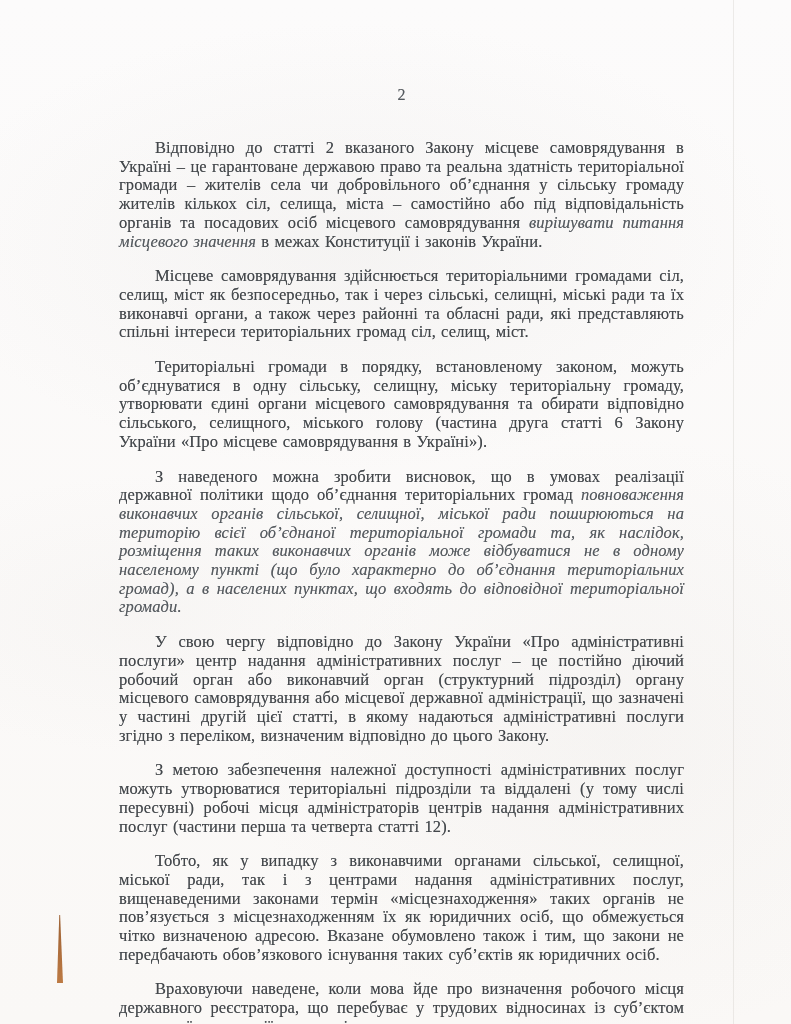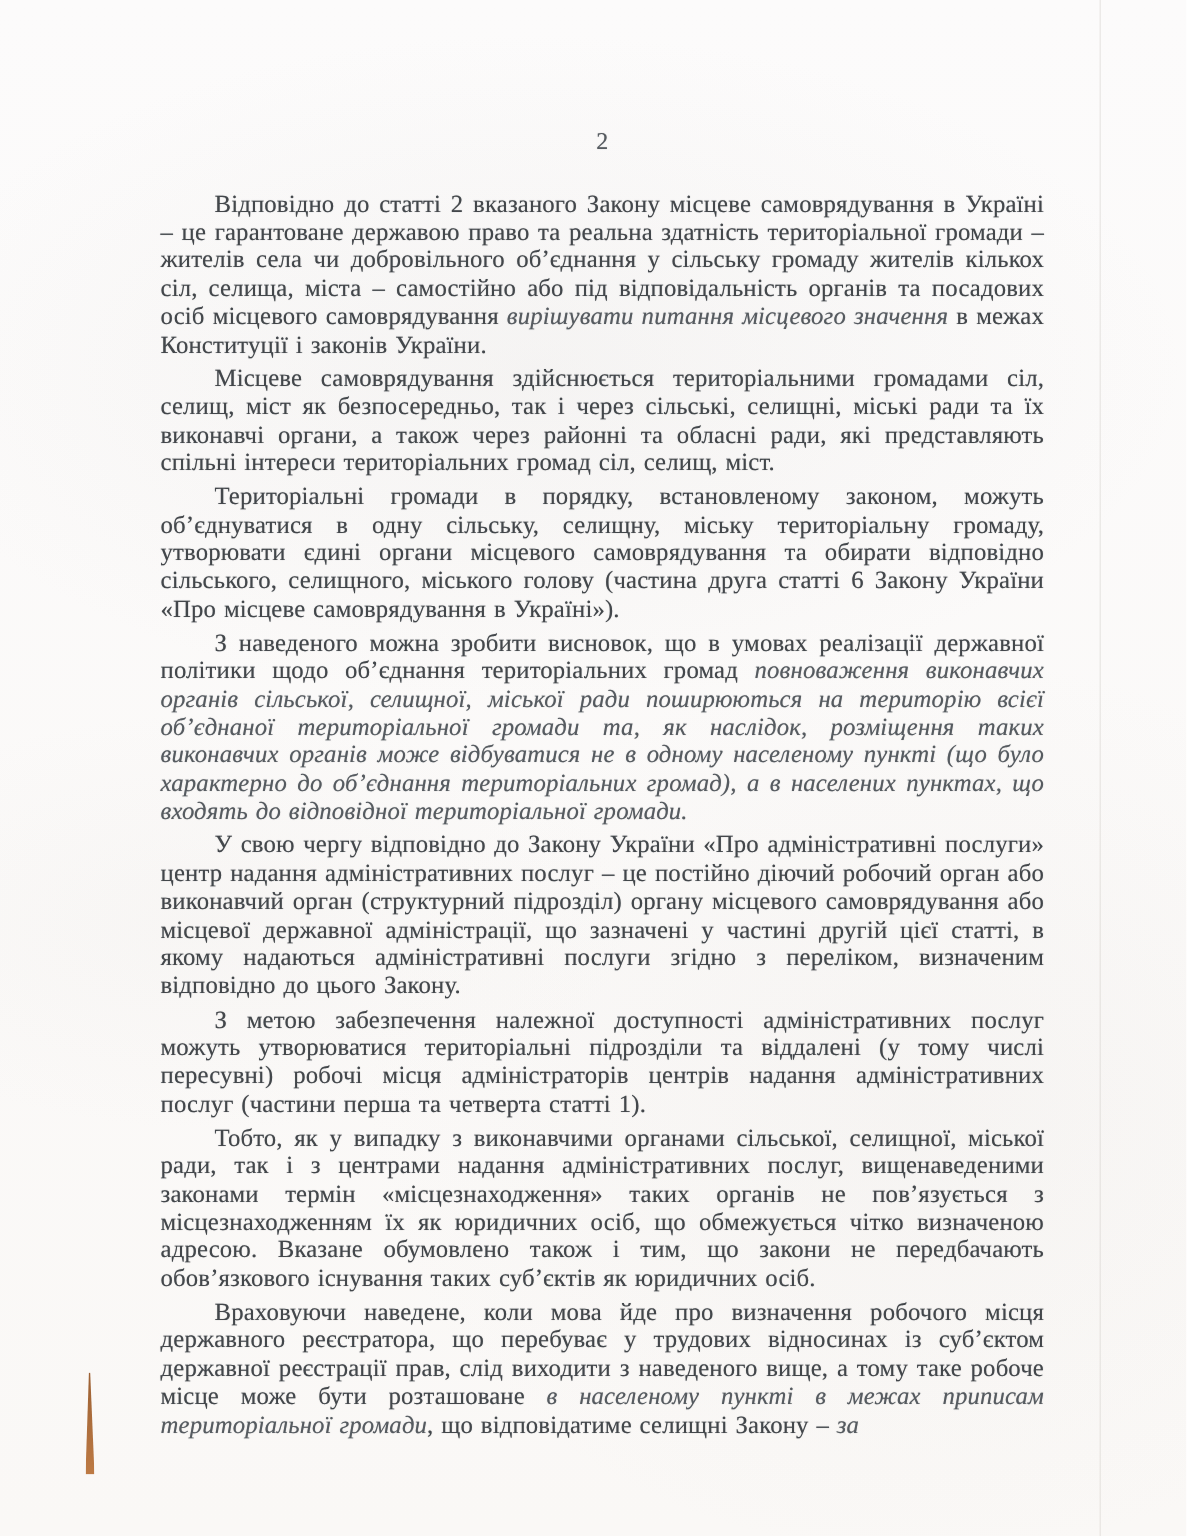--- a/index.html
+++ b/index.html
@@ -40,21 +40,21 @@
     width: 597px;
     font-size: 16.5px;
     line-height: 18.7px;
     color: var(--ink, #43474b);
     text-align: justify;
     letter-spacing: 0.1px;
     word-spacing: 1px;
     text-shadow: 0 0 0.6px rgba(70,75,80,0.55);
   }
   .text-block p {
-    margin: 4px;
+    margin: 16px;
     text-indent: 36px;
   }
   .text-block em {
     font-style: italic;
     color: var(--ink-light, #565b60);
   }
   .scan-strip {
     position: absolute;
     left: 57px;
     top: 915px;
@@ -77,21 +77,21 @@
 
 <div class="page">
   <div class="page-number">2</div>
 
   <div class="text-block" id="doc-body">
       <p><span>Відповідно до статті 2 вказаного Закону місцеве самоврядування в Україні – це гарантоване державою право та реальна здатність територіальної громади – жителів села чи добровільного об’єднання у сільську громаду жителів кількох сіл, селища, міста – самостійно або під відповідальність органів та посадових осіб місцевого самоврядування </span><em>вирішувати питання місцевого значення</em><span> в межах Конституції і законів України.</span></p>
       <p><span>Місцеве самоврядування здійснюється територіальними громадами сіл, селищ, міст як безпосередньо, так і через сільські, селищні, міські ради та їх виконавчі органи, а також через районні та обласні ради, які представляють спільні інтереси територіальних громад сіл, селищ, міст.</span></p>
       <p><span>Територіальні громади в порядку, встановленому законом, можуть об’єднуватися в одну сільську, селищну, міську територіальну громаду, утворювати єдині органи місцевого самоврядування та обирати відповідно сільського, селищного, міського голову (частина друга статті 6 Закону України «Про місцеве самоврядування в Україні»).</span></p>
       <p><span>З наведеного можна зробити висновок, що в умовах реалізації державної політики щодо об’єднання територіальних громад </span><em>повноваження виконавчих органів сільської, селищної, міської ради поширюються на територію всієї об’єднаної територіальної громади та, як наслідок, розміщення таких виконавчих органів може відбуватися не в одному населеному пункті (що було характерно до об’єднання територіальних громад), а в населених пунктах, що входять до відповідної територіальної громади.</em></p>
       <p><span>У свою чергу відповідно до Закону України «Про адміністративні послуги» центр надання адміністративних послуг – це постійно діючий робочий орган або виконавчий орган (структурний підрозділ) органу місцевого самоврядування або місцевої державної адміністрації, що зазначені у частині другій цієї статті, в якому надаються адміністративні послуги згідно з переліком, визначеним відповідно до цього Закону.</span></p>
-      <p><span>З метою забезпечення належної доступності адміністративних послуг можуть утворюватися територіальні підрозділи та віддалені (у тому числі пересувні) робочі місця адміністраторів центрів надання адміністративних послуг (частини перша та четверта статті 1).</span></p>
+      <p><span>З метою забезпечення належної доступності адміністративних послуг можуть утворюватися територіальні підрозділи та віддалені (у тому числі пересувні) робочі місця адміністраторів центрів надання адміністративних послуг (частини перша та четверта статті 12).</span></p>
       <p><span>Тобто, як у випадку  з виконавчими органами сільської, селищної, міської ради, так і з центрами надання адміністративних послуг, вищенаведеними законами термін «місцезнаходження» таких органів не пов’язується з місцезнаходженням їх як юридичних осіб, що обмежується чітко визначеною адресою. Вказане обумовлено також і тим, що закони не передбачають обов’язкового існування таких суб’єктів як юридичних осіб.</span></p>
       <p><span>Враховуючи наведене, коли мова йде про визначення робочого місця державного реєстратора, що перебуває у трудових відносинах із суб’єктом державної реєстрації прав, слід виходити з наведеного вище, а тому таке робоче місце може бути розташоване </span><em>в населеному пункті в межах приписам територіальної громади</em><span>, що відповідатиме селищні Закону – </span><em>за</em></p>
     </div>
 
   <div class="scan-strip"></div>
 
   <div class="fold-line"></div>
 </div>
 
 </body></html>

